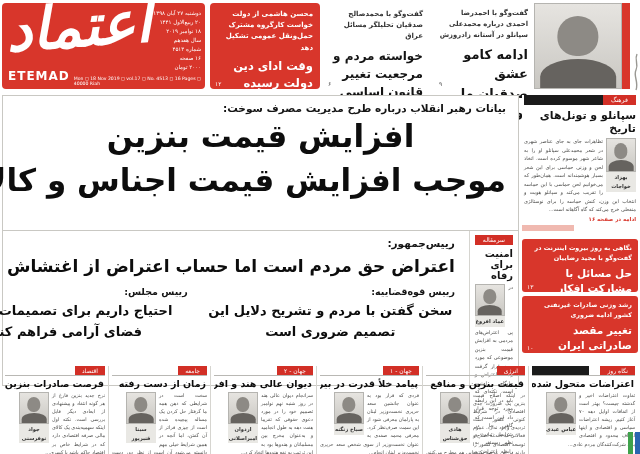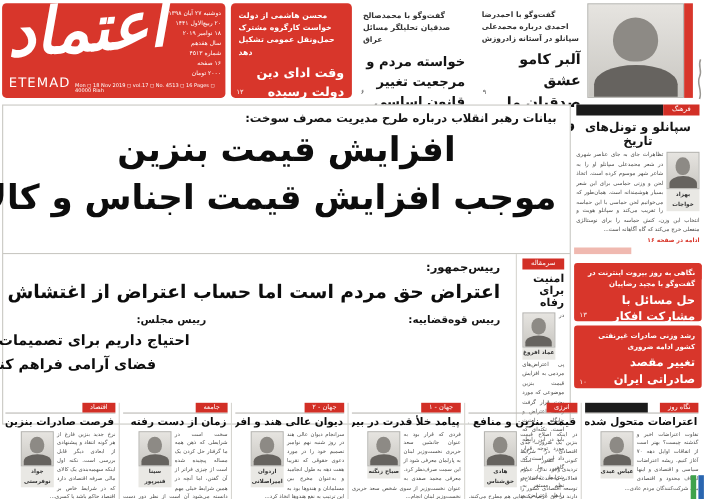--- a/index.html
+++ b/index.html
@@ -9,27 +9,27 @@
   .page{position:relative;width:640px;height:454px;background:#fff;overflow:hidden;direction:rtl;}
   .abs{position:absolute;}
 
   
   .masthead{left:2px;top:3px;width:203px;height:86px;background:var(--red);border-radius:4px;direction:ltr;}
   .logo{position:absolute;left:4px;top:-6px;width:150px;color:#fff;font-size:58px;font-weight:bold;
         font-family:"DejaVu Serif",serif;font-style:italic;letter-spacing:-4px;line-height:1.0;transform:rotate(-4deg);}
   .dateline{position:absolute;right:4px;top:6px;width:56px;color:#fff;font-size:5.5px;line-height:1.65;
         text-align:right;direction:rtl;}
   .latin{position:absolute;left:6px;bottom:3px;color:#fff;display:flex;align-items:baseline;gap:4px;}
-  .latin .nm{font-size:12px;font-weight:normal;letter-spacing:1px;}
+  .latin .nm{font-size:12px;font-weight:bold;letter-spacing:1px;}
   .latin .dt{font-size:4.6px;}
 
   
   .promoR{background:var(--red);border-radius:4px;color:#fff;padding:6px 7px 4px;}
   .p-hashemi{left:210px;top:3px;width:110px;height:86px;}
-  .p-kick{font-size:7px;line-height:1.6;text-align:left;font-weight:bold;}
+  .p-kick{font-size:7px;line-height:1.6;text-align:right;font-weight:bold;}
   .p-title{font-size:11.5px;font-weight:bold;line-height:1.5;text-align:right;margin-top:4px;}
   .p-page{position:absolute;left:5px;bottom:2px;font-size:6px;}
   .p-sadghian{left:323px;top:3px;width:107px;height:86px;background:#fff;padding:6px 7px 4px;}
   .p-sadghian .p-kick{color:#333;}
   .p-sadghian .p-title{color:var(--ink);font-size:12px;font-weight:800;}
   .p-sadghian .p-page{color:#444;}
   .p-ahmadi{left:434px;top:3px;width:196px;height:86px;background:#fff;display:flex;direction:ltr;}
   .p-ahmadi .txt{flex:1;padding:5px 6px 4px 4px;direction:rtl;}
   .p-ahmadi .p-kick{color:#333;font-size:6.8px;}
   .p-ahmadi .p-title{color:var(--ink);font-size:13px;font-weight:800;}
@@ -62,21 +62,21 @@
   .more-link{color:var(--red);font-size:5.4px;font-weight:bold;text-align:right;margin-top:2px;}
   .off-main{flex:1;padding:6px 14px 4px;position:relative;}
   .off-lab{font-size:10.5px;font-weight:800;color:var(--ink);text-align:right;}
   .off-t1{font-size:17px;font-weight:900;color:#0d0d0d;text-align:center;margin:7px 0 10px;white-space:nowrap;}
   .off-row{display:flex;gap:18px;}
   .off-cell{flex:1;}
   .off-t2{font-size:13px;font-weight:900;color:#0d0d0d;text-align:center;line-height:1.6;margin-top:4px;}
 
   
   .culture{left:522px;top:95px;width:116px;height:126px;background:#fff;padding:0 2px;}
-  .cul-title{font-size:11px;font-weight:900;color:var(--ink);text-align:center;margin:4px 0 2px;}
+  .cul-title{font-size:11px;font-weight:900;color:var(--ink);text-align:right;margin:4px 0 2px;}
   .cul-body{font-size:5px;line-height:1.7;color:#494947;text-align:justify;}
   .cul-photo{float:left;width:30px;margin:1px 3px 0 0;text-align:center;}
   .cul-photo .portrait{width:30px;height:34px;}
   .ribbon{left:522px;top:224px;width:116px;height:13px;}
   .ribbon .pale{position:absolute;left:0;top:1px;width:52px;height:6px;background:#f0b9b0;}
   .ribbon .redp{position:absolute;right:0;top:0;width:66px;height:13px;background:var(--red);color:#fff;
         font-size:9px;font-weight:bold;font-style:italic;text-align:center;line-height:13px;
         font-family:"DejaVu Serif",serif;margin-top:17px;}
   .sideP{left:522px;width:116px;background:var(--red);border-radius:3px;color:#fff;padding:4px 6px 3px;}
   .sp1{top:239px;height:53px;}
@@ -133,21 +133,21 @@
 
   <div class="abs promoR p-sadghian">
     <div class="p-kick">گفت‌وگو با محمدصالح صدقیان تحلیلگر مسائل عراق</div>
     <div class="p-title">خواسته مردم و مرجعیت تغییر قانون اساسی است</div>
     <div class="p-page">۶</div>
   </div>
 
   <div class="abs p-ahmadi">
     <div class="txt">
       <div class="p-kick">گفت‌وگو با احمدرضا احمدی درباره محمدعلی سپانلو در آستانه زادروزش</div>
-      <div class="p-title">آلبر کامو عشق</div>
+      <div class="p-title">ادامه کامو عشق</div>
       <div class="p-title" style="margin-top:0;">صدقیان ما بود</div>
       <div class="p-page" style="color:#555;">۹</div>
     </div>
     <div class="photo portrait"></div>
     <div class="stripe"></div>
   </div>
 
   <svg class="abs edge-orn" viewBox="0 0 7 46">
     <path d="M4 2 C1 8 6 12 3 18 C0 24 6 30 3 38" stroke="#9a9893" stroke-width="1.4" fill="none"></path>
   </svg>
@@ -173,20 +173,21 @@
         <span>در پی اعتراض‌های مردمی به افزایش قیمت بنزین موضوعی که مورد بحث قرار گرفت رابطه اعتراض و جایگاه امنیت است. نکته‌ای که باید در این رابطه مورد توجه قرار داد این است که گاهی ما در شرایط ثبات و نظم مستقر به رابطه اعتراض و امنیت می‌پردازیم و گاهی در شرایط غیرعادی و انقلابی این موضوع را مدنظر قرار می‌دهیم. در شرایط عادی و نظم مستقر باید بین اعتراض و امنیت جامعه...</span>
       </div>
 
     </div>
     <div class="off-main">
       <div class="off-lab">رییس‌جمهور:</div>
       <div class="off-t1">اعتراض حق مردم است اما حساب اعتراض از اغتشاش جداست</div>
       <div class="off-row">
         <div class="off-cell">
           <div class="off-lab" style="font-size:9.5px;">رییس قوه‌قضاییه:</div>
+          <div class="off-t2">سخن گفتن با مردم و تشریح دلایل این تصمیم ضروری است</div>
         </div>
         <div class="off-cell">
           <div class="off-lab" style="font-size:9.5px;">رییس مجلس:</div>
           <div class="off-t2">احتیاج داریم برای تصمیمات درست فضای آرامی فراهم کنیم</div>
         </div>
       </div>
 
     </div>
   </div>
 

